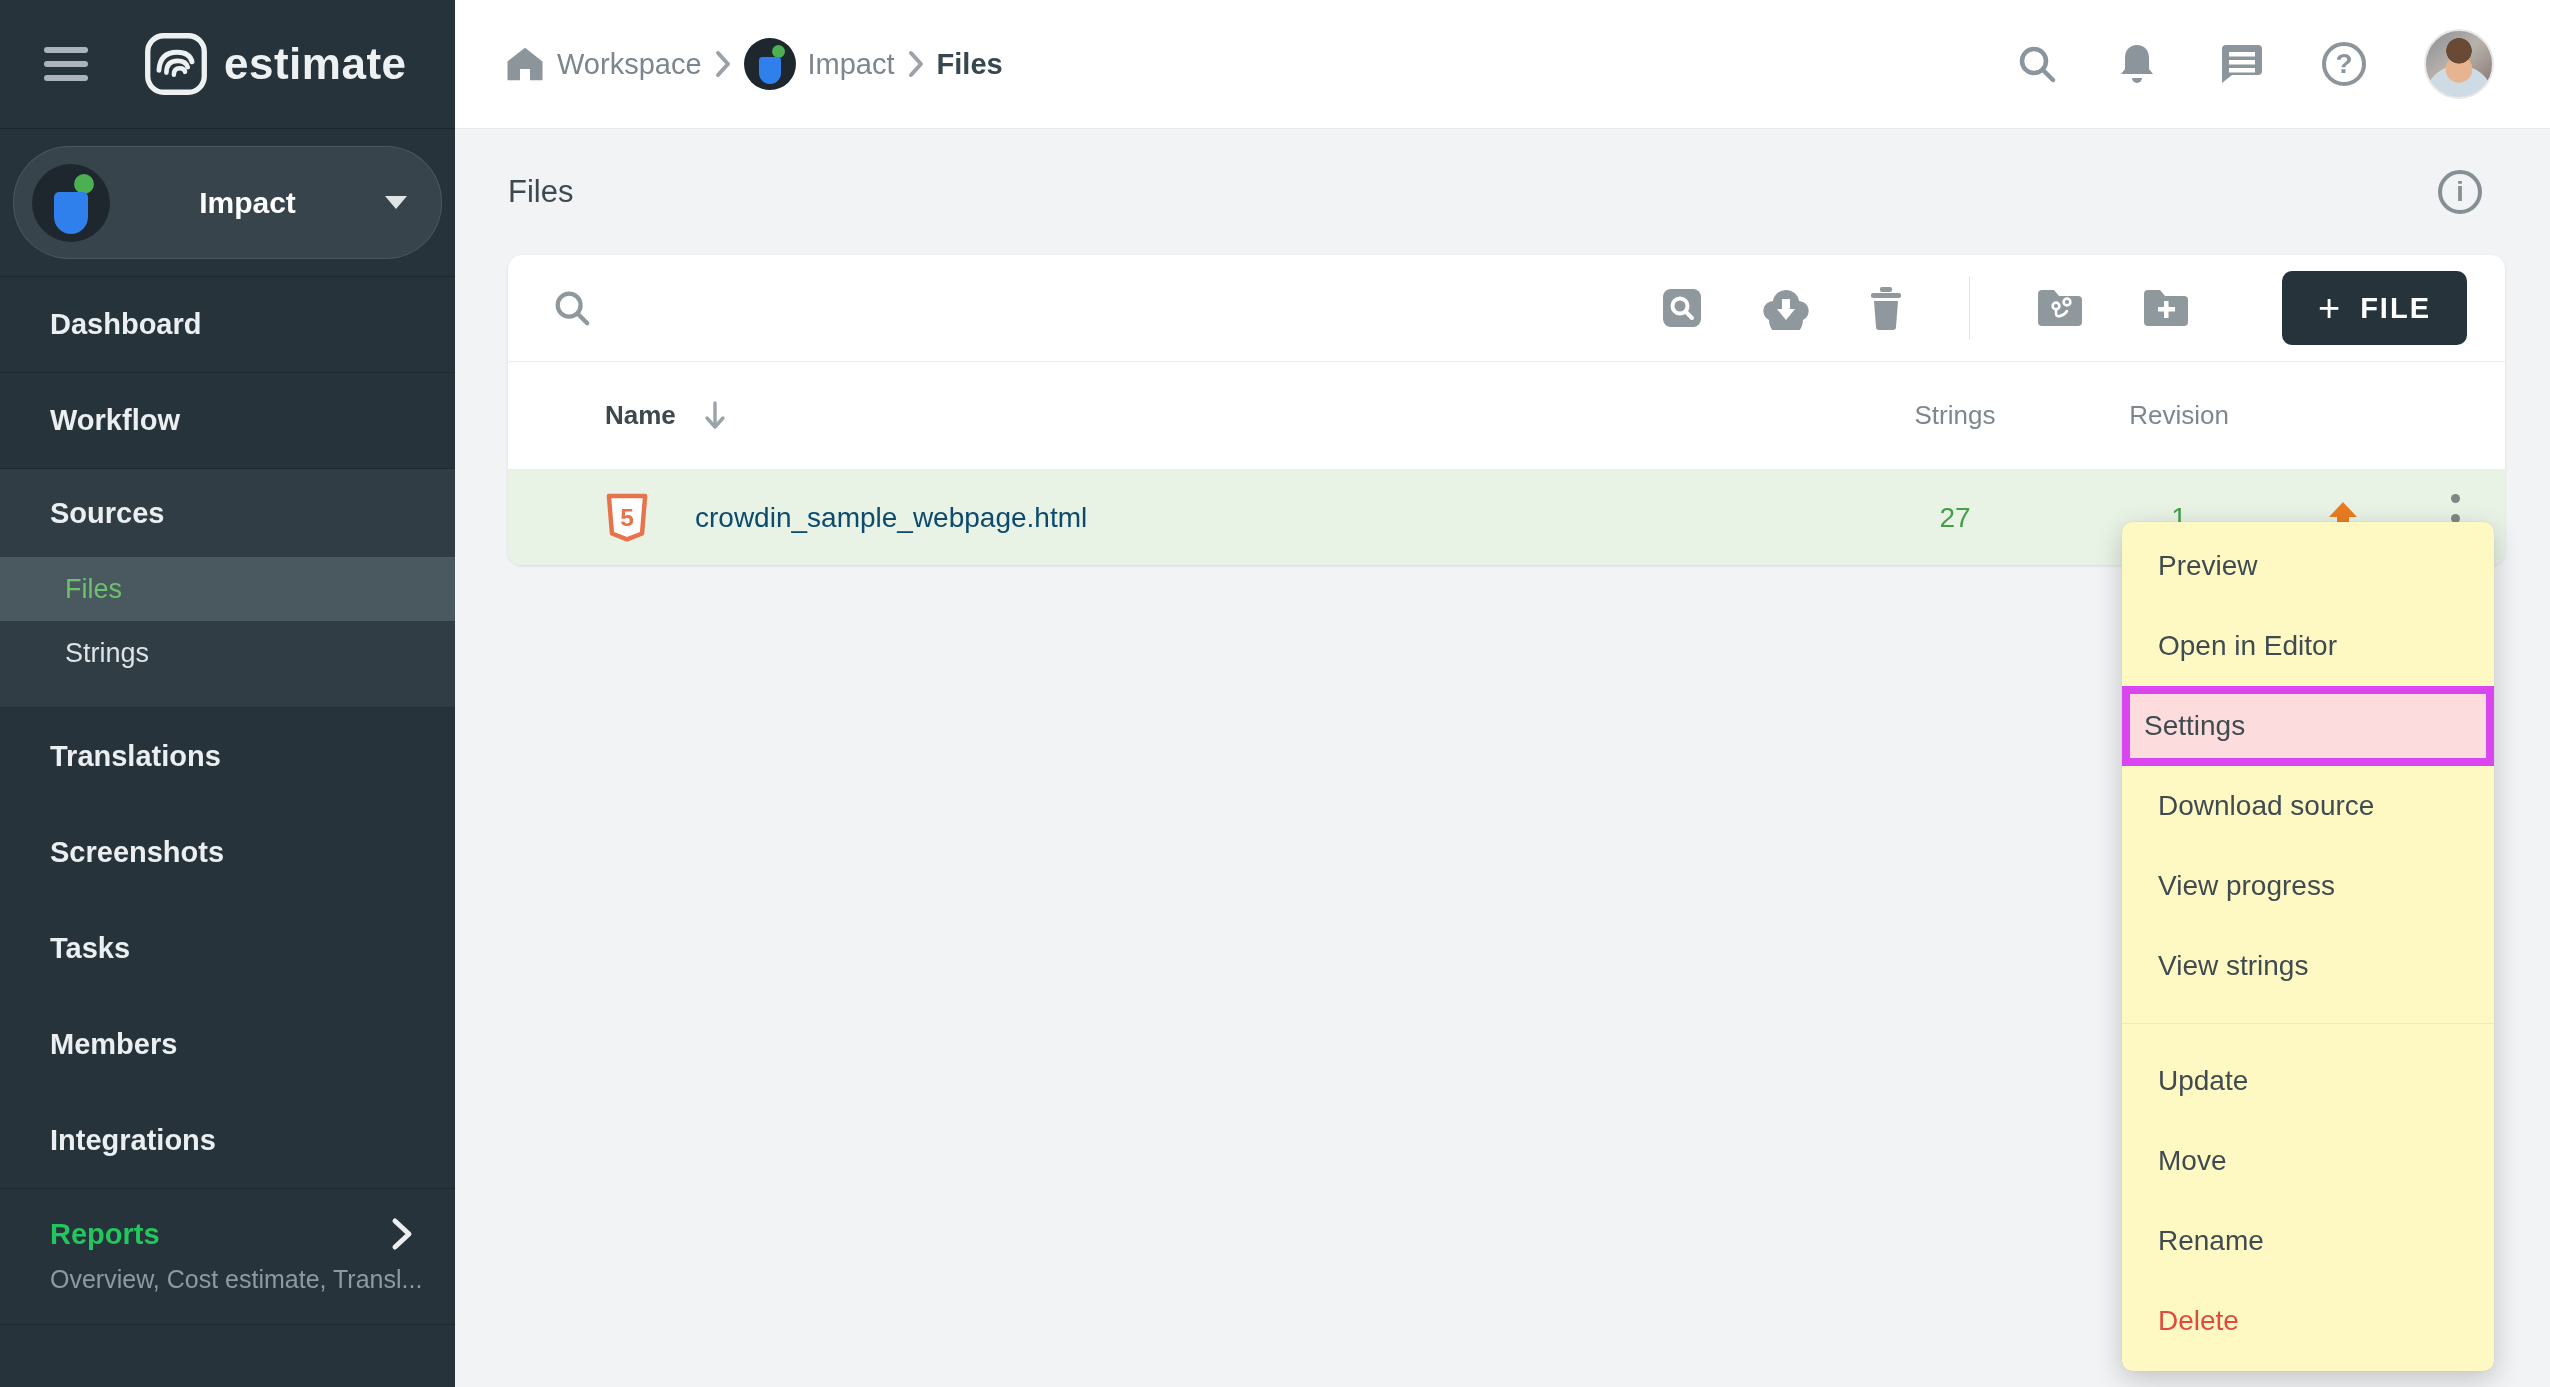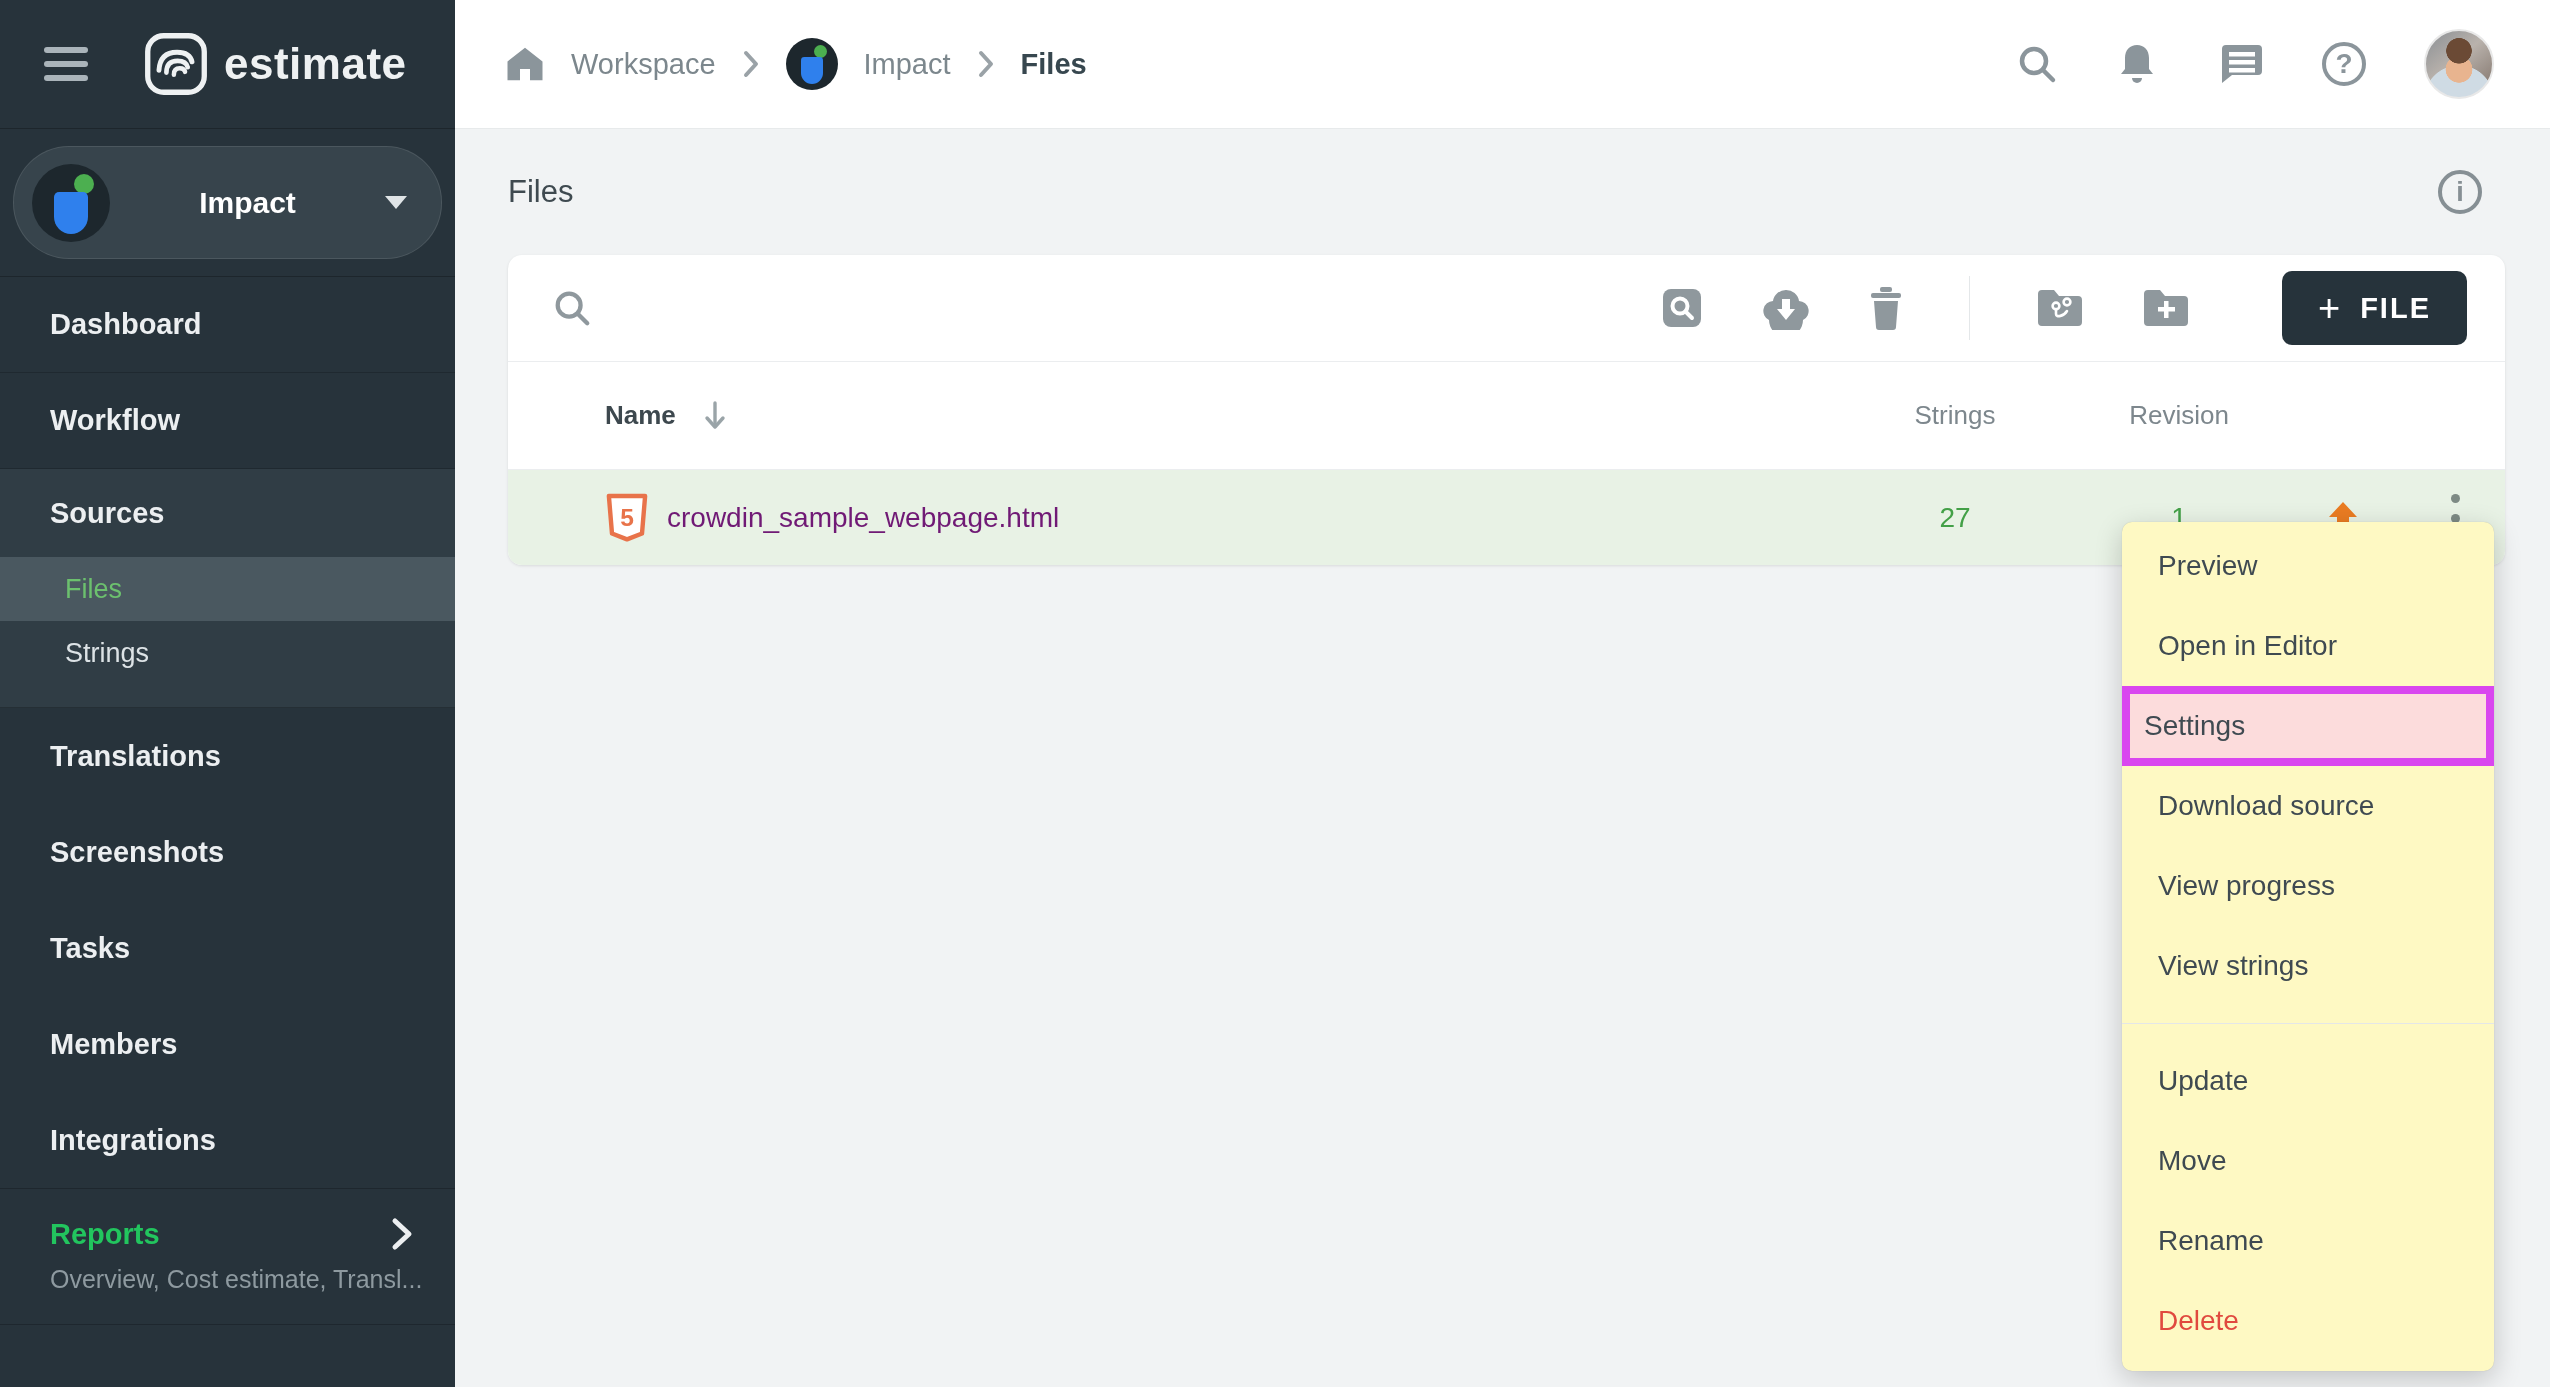--- a/index.html
+++ b/index.html
@@ -43,21 +43,21 @@
   .reports-block { border-top:1px solid rgba(0,0,0,0.22); border-bottom:1px solid rgba(0,0,0,0.22);
     padding:26px 40px 30px 50px; cursor:pointer; }
   .reports-row { display:flex; align-items:center; justify-content:space-between; }
   .reports-row .lbl { font-size:29px; font-weight:700; color:#22c55e; }
   .reports-sub { margin-top:12px; font-size:25px; color:#8e9aa0; white-space:nowrap; }
 
   
   .topbar { position:absolute; left:455px; top:0; width:2095px; height:129px; background:#fff;
     display:flex; align-items:center; justify-content:space-between; padding:0 56px 0 50px;
     border-bottom:1px solid #e7eaeb; z-index:1; }
-  .breadcrumb { display:flex; align-items:center; gap:26px; font-size:29px; color:#7c878d; }
+  .breadcrumb { display:flex; align-items:center; gap:12px; font-size:29px; color:#7c878d; }
   .crumb { cursor:pointer; }
   .crumb.current { color:#37474f; font-weight:700; cursor:default; }
   .mini-proj { width:52px; height:52px; border-radius:50%; background:#1d272d; position:relative; }
   .mini-proj .dot { position:absolute; width:13px; height:13px; border-radius:50%; background:#4caf50; left:28px; top:7px; }
   .mini-proj .drop { position:absolute; left:15px; top:19px; width:22px; height:27px;
     background:#2f80ed; border-radius:4px 4px 13px 13px; }
   .top-icons { display:flex; align-items:center; gap:58px; }
   .tool-ic { cursor:pointer; display:flex; align-items:center; justify-content:center; }
   .help-circle { width:44px; height:44px; border:4px solid #8b959b; border-radius:50%;
     color:#8b959b; font-size:28px; font-weight:700; display:flex; align-items:center; justify-content:center; }
@@ -94,21 +94,21 @@
   .plus-glyph { font-size:38px; font-weight:400; line-height:1; }
 
   .tgrid { display:grid; grid-template-columns:1290px 120px 104px 120px 266px; align-items:center;
     padding-left:97px; }
   .thead { height:108px; border-bottom:1px solid #ebedef; }
   .th { font-size:26px; color:#7d878d;text-align:center; }
   .th-name { color:#3d484e; font-weight:700; display:flex; align-items:center; gap:26px; }
   .th-center { text-align:center; }
   .trow { height:95px; background:#e8f2e5; border-radius:0 0 14px 14px; }
   .name-cell { display:flex; align-items:center; gap:18px; }
-  .file-name { font-size:28px; color:#701a75; cursor:pointer; }
+  .file-name { font-size:28px; color:#0c4a6e; cursor:pointer;margin-left:28px; }
   .num-cell { font-size:28px; color:#43a047; text-align:center; }
   .actions-cell { position:relative; height:95px; }
   .upd-arrow { position:absolute; left:84px; top:28px; cursor:default; }
   .kebab { position:absolute; left:196px; top:22px; width:40px; height:52px; cursor:pointer;
     display:flex; flex-direction:column; align-items:center; justify-content:space-between; padding:2px 0; }
   .kebab i { width:9px; height:9px; border-radius:50%; background:#7d8a84; }
 
   
   .ctx-menu { position:absolute; left:2122px; top:522px; width:372px; background:#fef9c3;
     border-radius:10px; box-shadow:0 8px 28px rgba(0,0,0,0.20), 0 0 1px rgba(0,0,0,0.2);

